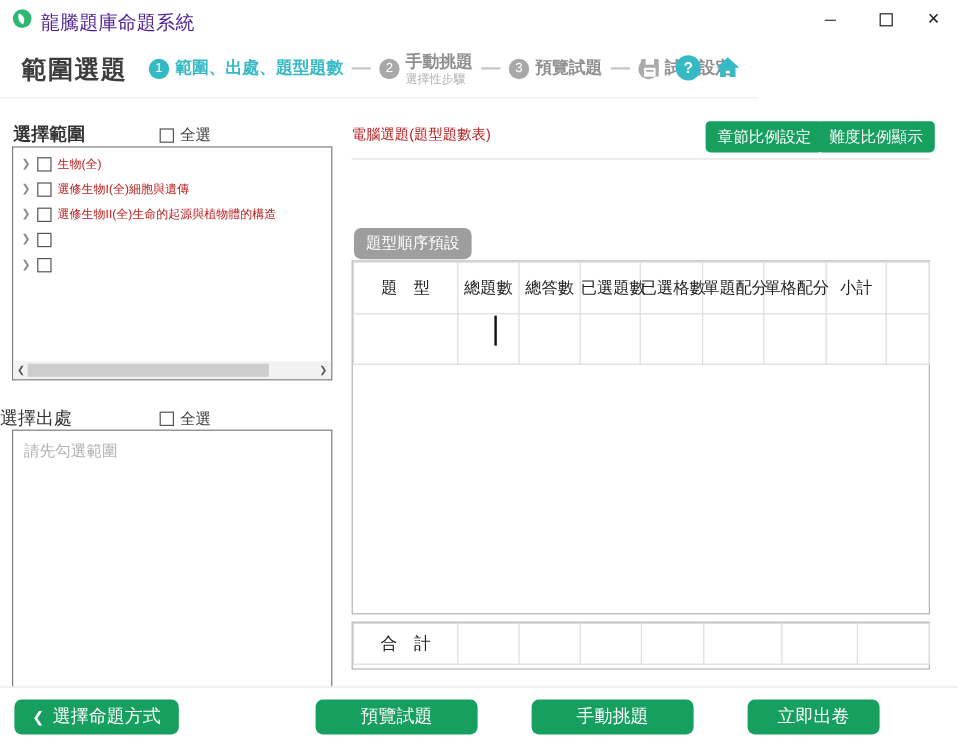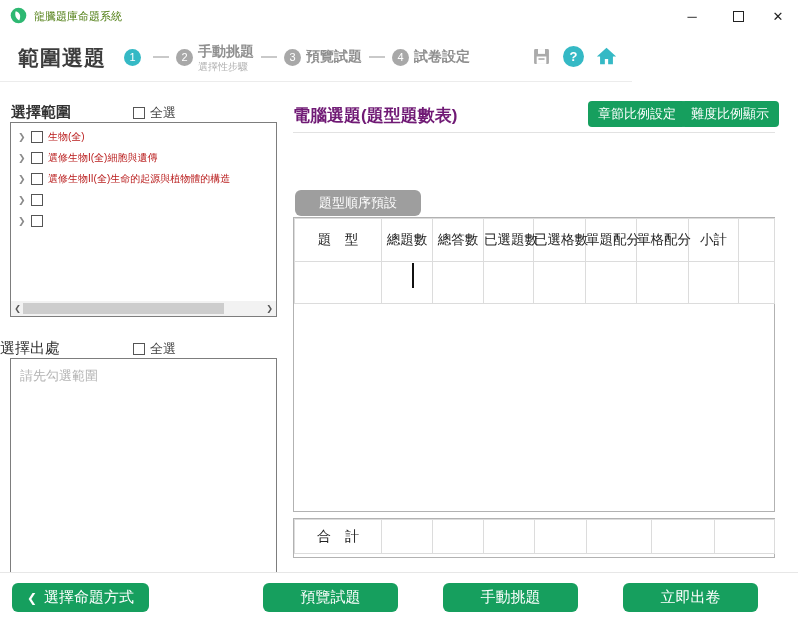--- a/index.html
+++ b/index.html
@@ -2,21 +2,21 @@
 <html><head>
 <meta charset="utf-8">
 <style>
   * { margin:0; padding:0; box-sizing:border-box; }
   html,body { width:798px; height:621px; overflow:hidden; background:#fff;
     font-family:"Liberation Sans","DejaVu Sans",sans-serif; color:#333; }
 
   
   #titlebar { position:absolute; left:0; top:0; width:798px; height:32px; background:#fff; }
   #app-logo { position:absolute; left:10px; top:7px; width:17px; height:17px; }
-  #app-title { position:absolute; left:34px; top:9px; font-size:11px; color:#4d7c0f; }
+  #app-title { position:absolute; left:34px; top:9px; font-size:16px; color:#4c1d95; }
   .winbtn { position:absolute; top:0; width:40px; height:32px; display:flex; align-items:center; justify-content:center; font-size:13px; color:#222; cursor:default; }
   #min-btn { left:672px; }
   #max-btn { left:718px; }
   #close-btn { left:758px; }
   #max-btn .boxglyph { width:11px; height:11px; border:1px solid #222; display:inline-block; }
 
   
   #header { position:absolute; left:0; top:32px; width:632px; height:50px; border-bottom:1px solid #ececec; background:#fff; }
   #page-title { position:absolute; left:18px; top:12px; font-size:21px; font-weight:700; color:#3d3d3d; letter-spacing:1px; }
   #steps { position:absolute; left:124px; top:0; height:50px; display:flex; align-items:center; }
@@ -50,46 +50,46 @@
   #hscroll-left { left:0; }
   #hscroll-right { right:0; }
   #hscroll-thumb { position:absolute; left:12px; top:2px; width:201px; height:11px; background:#cdcdcd; }
 
   #source-title { position:absolute; left:0; top:339px; }
   #source-selectall { position:absolute; left:133px; top:340px; }
   #source-panel { position:absolute; left:10px; top:358px; width:267px; height:234px; border:1px solid #7d7d7d; background:#fff; }
   #source-placeholder { position:absolute; left:9px; top:8px; font-size:13px; color:#b3b3b3; }
 
   
-  #right-title { position:absolute; left:293px; top:104px; font-size:17px; color:#701a75;font-weight:bold; }
+  #right-title { position:absolute; left:293px; top:104px; font-size:12px; color:#b91c1c; }
   .pill-btn { position:absolute; top:101px; height:26px; background:#169f5e; color:#fff; font-size:13px; border:none; border-radius:4px; padding:0 10px; display:flex; align-items:center; cursor:pointer; font-family:inherit; }
   #chapter-ratio-btn { left:588px; }
   #difficulty-ratio-btn { left:681px; }
   #right-separator { position:absolute; left:293px; top:132px; width:482px; border-top:1px solid #e2e2e2; }
-  #order-tag { position:absolute; left:295px; top:190px; background:#9e9e9e; color:#fff; font-size:13px; border-radius:6px; padding:4px 24px; border:none; font-family:inherit; cursor:pointer; }
+  #order-tag { position:absolute; left:295px; top:190px; background:#9e9e9e; color:#fff; font-size:13px; border-radius:6px; padding:4px 10px; border:none; font-family:inherit; cursor:pointer; }
 
   #grid-container { position:absolute; left:293px; top:217px; width:482px; height:295px; border:1px solid #b2b2b2; background:#fff; }
   table.grid { border-collapse:collapse; table-layout:fixed; width:480px; }
   table.grid th, table.grid td { border:1px solid #dcdcdc; font-weight:400; font-size:13.5px; color:#222; text-align:center; padding:0; white-space:nowrap; overflow:visible; }
   table.grid th { height:43px; }
   table.grid td { height:42px; }
   #text-caret { position:absolute; left:118px; top:45px; width:2px; height:25px; background:#111; }
 
   #totals-container { position:absolute; left:293px; top:518px; width:482px; height:40px; border:1px solid #b2b2b2; background:#fff; }
   table.totals { border-collapse:collapse; table-layout:fixed; width:480px; }
   table.totals td { border:1px solid #dcdcdc; height:34px; text-align:center; font-size:14px; color:#222; }
 
   
   #footer { position:absolute; left:0; top:572px; width:798px; height:49px; border-top:1px solid #e7e7e7; background:#fff; }
   .footer-btn { position:absolute; top:10px; height:29px; background:#169f5e; color:#fff; border:none; border-radius:6px; font-size:15px; font-family:inherit; display:flex; align-items:center; justify-content:center; cursor:pointer; }
   #back-btn { left:12px; width:137px; }
   #back-btn .backchev { font-size:12px; font-weight:700; margin-right:7px; }
   #preview-btn { left:263px; width:135px; }
   #manual-btn { left:443px; width:135px; }
-  #generate-btn { left:623px; width:135px; }
+  #generate-btn { left:623px; width:110px; }
 </style>
 </head>
 <body>
 
 <div id="titlebar">
   <svg id="app-logo" viewBox="0 0 24 24">
     <circle cx="12" cy="12" r="11" fill="#2eb872"></circle>
     <path d="M8 6 C14 8 16 12 13 19 C9 17 6 12 8 6 Z" fill="#ffffff"></path>
   </svg>
   <span id="app-title">龍騰題庫命題系統</span>
@@ -98,20 +98,21 @@
       <span class="boxglyph"></span>
     </span>
   <span class="winbtn" id="close-btn">✕</span>
 </div>
 
 <div id="header">
   <div id="page-title">範圍選題</div>
   <div id="steps">
     <div class="step active">
       <span class="step-circle">1</span>
+      <span class="step-label">範圍、出處、題型題數</span>
     </div>
     <span class="dash"></span>
     <div class="step inactive">
       <span class="step-circle">2</span>
       <span class="step-text2">
         <span class="step-label">手動挑題</span>
         <span class="step-sub">選擇性步驟</span>
       </span>
     </div>
     <span class="dash"></span>

